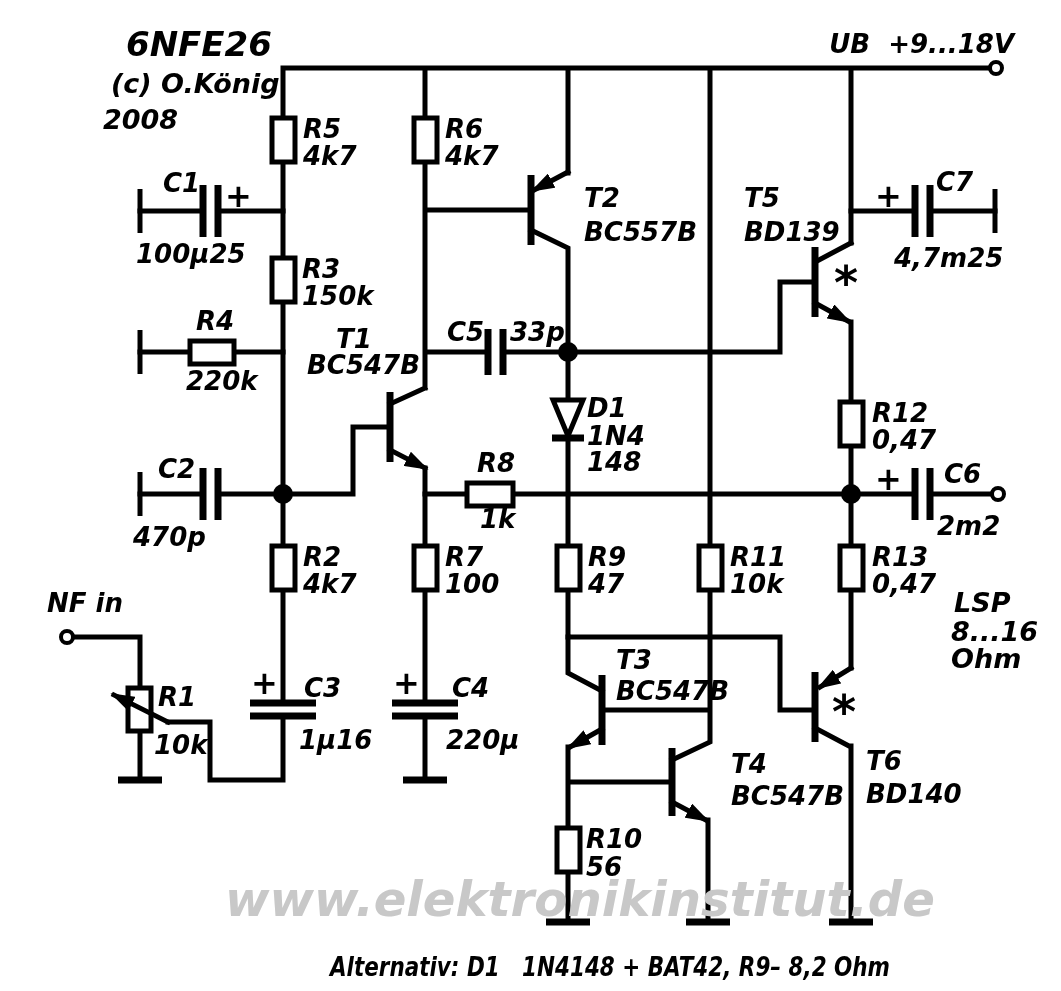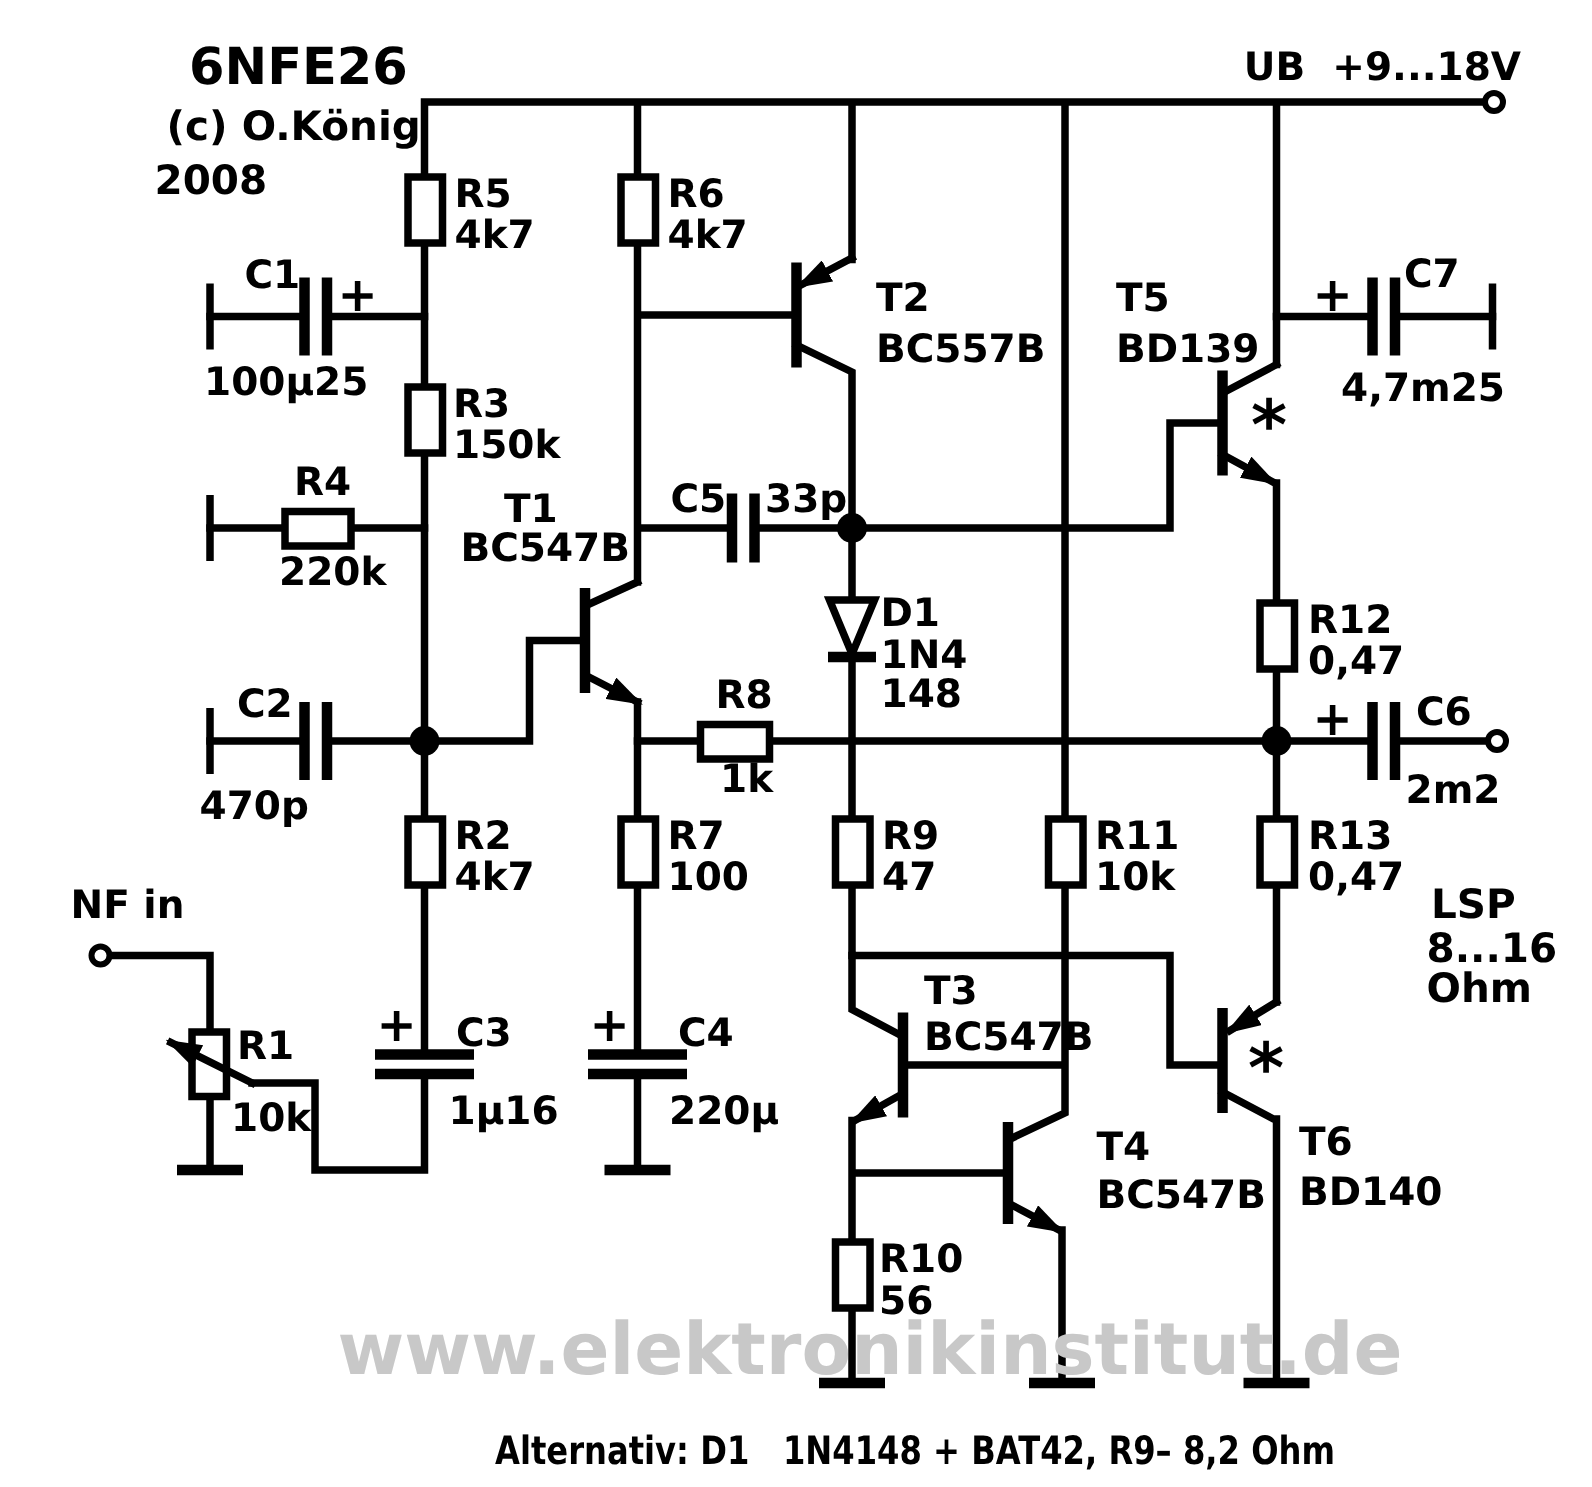--- a/index.html
+++ b/index.html
@@ -1,16 +1,16 @@
 <!DOCTYPE html>
 <html><head>
 <meta charset="utf-8">
 <style>
   html,body{margin:0;padding:0;background:#fff;}
-  .page{width:1053px;height:991px;position:relative;background:#fff;overflow:hidden;}
+  .page{width:1053px;height:991px;position:relative;background:#fff;overflow:hidden;font-style:italic;}
   svg{display:block;}
   svg text{font-family:"DejaVu Sans", sans-serif;font-weight:bold;fill:#000;}
   .t26{font-size:26px;}
   .t27{font-size:27px;}
   .t34{font-size:34px;}
   .t32{font-size:32px;}
   .t46{font-size:46px;}
   .wire{stroke:#000;stroke-width:5;fill:none;stroke-linecap:square;}
   .bar{stroke:#000;stroke-width:7;fill:none;stroke-linecap:butt;}
   .stub{stroke:#000;stroke-width:5;fill:none;stroke-linecap:butt;}

